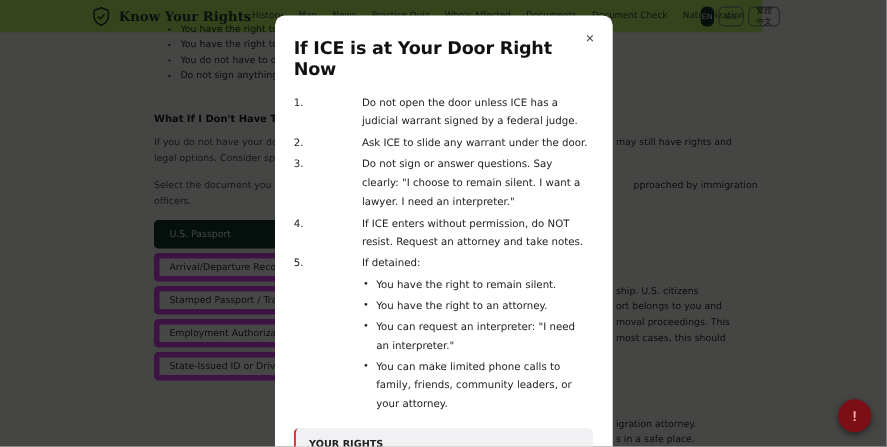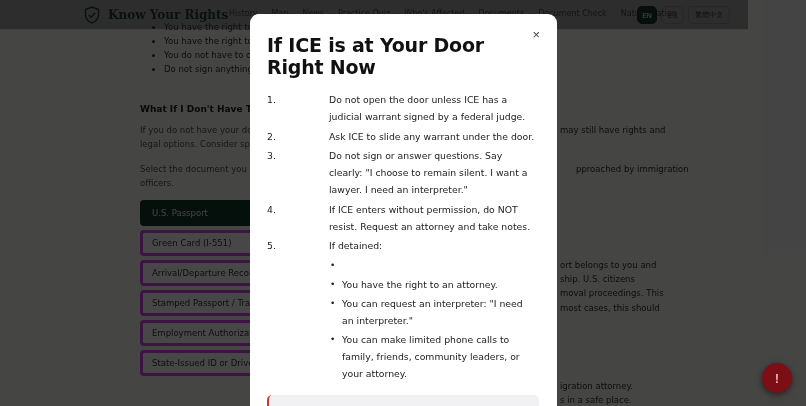--- a/index.html
+++ b/index.html
@@ -1,46 +1,46 @@
 <!DOCTYPE html>
 <html><head>
 <meta charset="utf-8">
 <style>
   * { box-sizing: border-box; margin: 0; padding: 0; }
   html, body { width: 806px; height: 406px; overflow: hidden; }
   body { font-family: "DejaVu Sans", "Liberation Sans", sans-serif; background: #f6f6f4; position: relative; color: #1c1c1c; }
 
   
   .page { position: absolute; inset: 0; }
-  .header { position: absolute; left: 0; top: 0; width: 748px; height: 30px; background: #a3a3a3; border-bottom: 1px solid #e6e6e2; }
+  .header { position: absolute; left: 0; top: 0; width: 693px; height: 30px; background: #bef264; border-bottom: 1px solid #e6e6e2; }
   .logo { position: absolute; left: 84px; top: 6px; display: flex; align-items: center; gap: 8px; }
   .logo-icon { width: 16px; height: 18px; }
   .logo-text { font-family: "DejaVu Serif", "Liberation Serif", serif; font-weight: bold; font-size: 12px; color: #1f3d33; }
   .nav { position: absolute; left: 229px; top: 9px; display: flex; gap: 14px; font-size: 8px; color: #444; }
   .nav span { white-space: nowrap; }
   .lang { position: absolute; left: 637px; top: 6px; display: flex; gap: 4px; }
   .lang-btn { height: 18px; border: 1px solid #888; border-radius: 5px; font-size: 7px; padding: 0 6px; display: flex; align-items: center; justify-content: center; color: #333; background: transparent; }
   .lang-btn.active { background: #14372c; color: #fff; border-color: #14372c; width: 20px; padding: 0; }
 
   .content { position: absolute; left: 140px; top: 20px; width: 530px; }
   .bullets { list-style: disc; padding-left: 24px; font-size: 8.5px; color: #333; line-height: 14px; }
   .section-title { position: absolute; left: 140px; top: 104px; font-size: 9px; font-weight: bold; color: #222; }
   .para { position: absolute; left: 140px; width: 525px; font-size: 8.5px; line-height: 14px; color: #555; }
   .doc-list { position: absolute; left: 140px; top: 200px; width: 180px; }
-  .doc-item { height: 26px; margin-bottom: 4px; border-radius: 4px; border: 3px solid #d946ef; background: #fff; font-size: 8.5px; color: #333; display: flex; align-items: center; padding-left: 9px; white-space: nowrap; overflow: hidden; }
+  .doc-item { height: 26px; margin-bottom: 4px; border-radius: 4px; border: 5px solid #d946ef; background: #fff; font-size: 8.5px; color: #333; display: flex; align-items: center; padding-left: 9px; white-space: nowrap; overflow: hidden; }
   .doc-item.active { background: #14372c; color: #e9f0ec; border-color: #14372c; }
   .right-para { position: absolute; left: 560px; font-size: 8.5px; line-height: 14.2px; color: #333; white-space: nowrap; }
 
   .overlay { position: absolute; inset: 0; background: rgba(0,0,0,0.72); }
 
   .fab { position: absolute; left: 762px; top: 363px; width: 30px; height: 30px; border-radius: 50%; background: #7c0f16; color: #e8b0b0; font-size: 13px; font-weight: bold; display: flex; align-items: center; justify-content: center; box-shadow: 0 2px 6px rgba(0,0,0,0.5); }
 
   
   .modal { position: absolute; left: 250px; top: 14px; width: 307px; height: 400px; background: #fff; border-radius: 9px; padding: 18px 18px 0 17px; overflow: hidden; }
-  .modal-title { font-size: 19px; font-weight: bold; color: #111; letter-spacing: -0.2px; margin-top: 2px; }
+  .modal-title { font-size: 16px; font-weight: bold; color: #111; letter-spacing: -0.2px; margin-top: 2px; }
   .modal-close { position: absolute; right: 17px; top: 13px; font-size: 13px; color: #444; cursor: pointer; background: none; border: none; }
   .steps { list-style: none; margin-top: 13px; font-size: 9.3px; color: #222; }
   .steps > li { display: flex; line-height: 17px; margin-bottom: 2.5px; }
   .steps .num { width: 14px; flex: 0 0 14px; }
   .steps .txt { flex: 1; padding-right: 4px; margin-left: 48px; }
   .sub { list-style: none; margin-top: 2.5px; }
   .sub li { display: flex; line-height: 17px; margin-bottom: 2.3px; }
   .sub .dot { width: 13px; flex: 0 0 13px; font-size: 9px; padding-left: 1px; }
   .rights-box { margin-top: 10px; width: 272px; background: #f1f1f3; border-left: 2px solid #c23a3a; border-radius: 5px; padding: 10px 12px 6px 12px; }
   .rights-title { font-size: 8.8px; font-weight: bold; color: #222; margin-bottom: 8px; }
@@ -91,30 +91,29 @@
   </div>
   <div class="right-para" style="top:123px;">may still have rights and</div>
   <div class="para" style="top:162px;">
     <div>Select the document you h</div>
     <div>officers.</div>
   </div>
   <div class="right-para" style="top:162px;margin-left:16px;">pproached by immigration</div>
 
   <div class="doc-list">
     <div class="doc-item active">U.S. Passport</div>
-    <div class="doc-item">Green Card (I-551)</div>
     <div class="doc-item">Arrival/Departure Record</div>
     <div class="doc-item">Stamped Passport / Travel</div>
     <div class="doc-item">Employment Authorization</div>
     <div class="doc-item">State-Issued ID or Driver</div>
   </div>
 
   <div class="right-para" style="top:258px;">
+    <div>ship. U.S. citizens</div>
     <div>ort belongs to you and</div>
-    <div>ship. U.S. citizens</div>
     <div>moval proceedings. This</div>
     <div>most cases, this should</div>
   </div>
   <div class="right-para" style="top:379px;">
     <div>igration attorney.</div>
     <div>s in a safe place.</div>
   </div>
 </div>
 
 <div class="overlay"></div>
@@ -142,20 +141,21 @@
       <span class="num">4.</span>
       <span class="txt">If ICE enters without permission, do NOT resist. Request an attorney and take notes.</span>
     </li>
     <li>
       <span class="num">5.</span>
       <div class="txt">
         <span>If detained:</span>
         <ul class="sub">
           <li>
               <span class="dot">•</span>
+              <span>You have the right to remain silent.</span>
             </li>
           <li>
               <span class="dot">•</span>
               <span>You have the right to an attorney.</span>
             </li>
           <li>
               <span class="dot">•</span>
               <span>You can request an interpreter: "I need an interpreter."</span>
             </li>
           <li>

